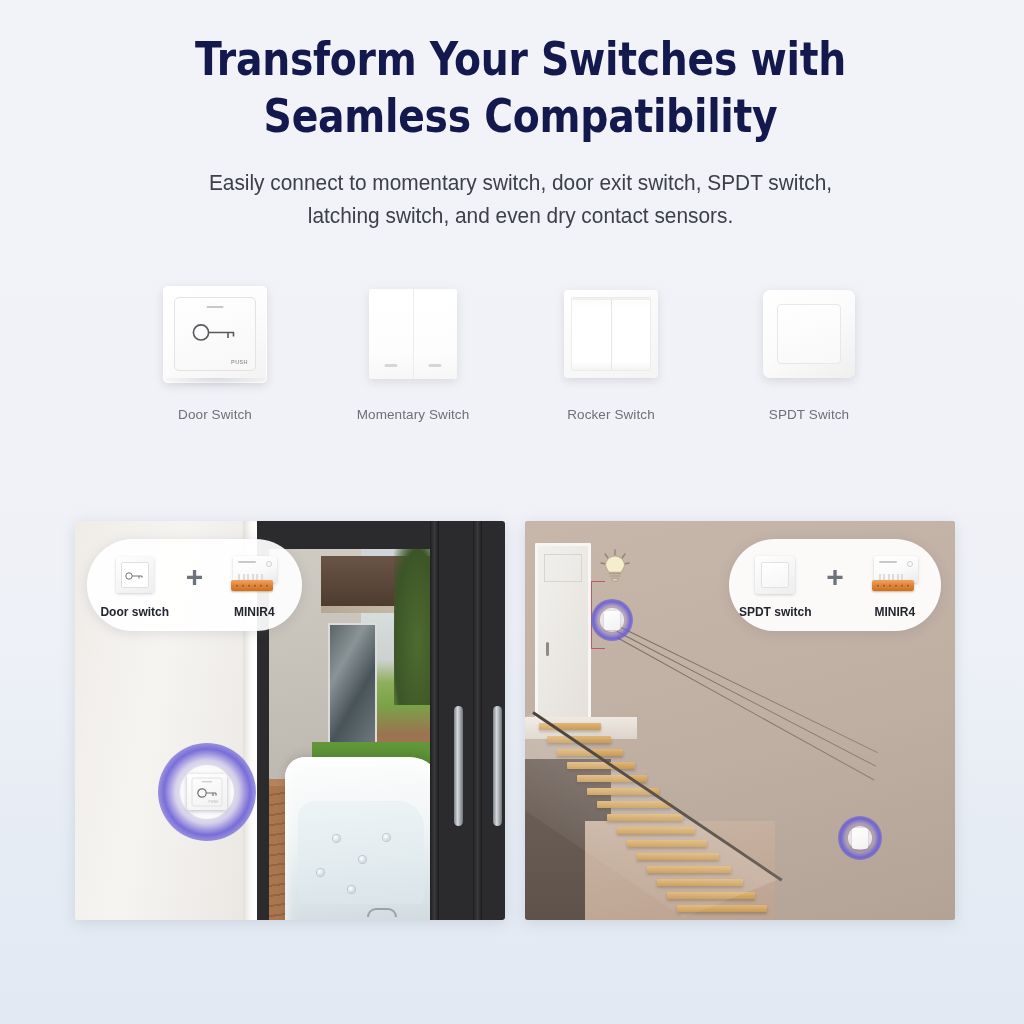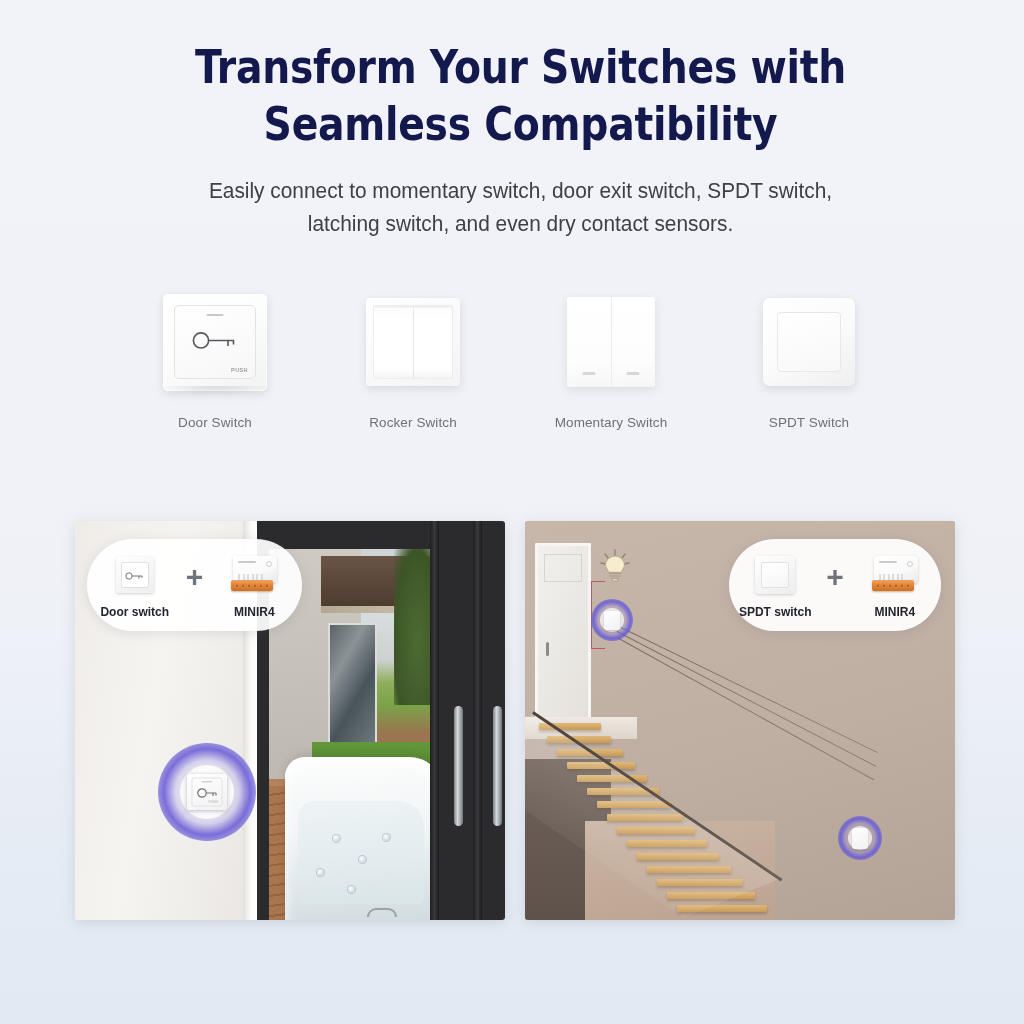--- a/index.html
+++ b/index.html
@@ -5,21 +5,21 @@
   * { box-sizing: border-box; margin: 0; padding: 0; }
 
   body {
     width: 1024px; height: 1024px;
     font-family: "Liberation Sans", sans-serif;
     background: linear-gradient(180deg, #f2f3f8 0%, #f1f2f7 42%, #eef1f7 62%, #e6ecf4 82%, #e2e9f3 100%);
     overflow: hidden; position: relative;
   }
 
   
-  .hero { padding-top: 38px; text-align: center; margin-left: 17px; }
+  .hero { padding-top: 30px; text-align: center; margin-left: 17px; }
 
   .headline {
     font-family: "DejaVu Sans Condensed", "Liberation Sans Narrow", "Liberation Sans", sans-serif;
     font-weight: 700;
     font-size: 47px;
     line-height: 1.22;
     letter-spacing: -0.3px;
     color: #14194d;
     transform: scaleX(0.93);
   }
@@ -455,42 +455,42 @@
           </span>
           <span class="push-txt">PUSH</span>
         </div>
       </div>
     </div>
     <div class="sw-label">Door Switch</div>
   </div>
 
   <div class="sw-card">
     <div class="sw-stage">
+      <div class="mom-plate">
+        <div class="mom-pad">
+          <span class="mom-dash"></span>
+        </div>
+        <div class="mom-pad">
+          <span class="mom-dash"></span>
+        </div>
+      </div>
+    </div>
+    <div class="sw-label">Momentary Switch</div>
+  </div>
+
+  <div class="sw-card">
+    <div class="sw-stage">
       <div class="rocker-plate">
         <div class="rocker-inner">
           <div class="rocker-pad"></div>
           <div class="rocker-pad"></div>
         </div>
       </div>
     </div>
     <div class="sw-label">Rocker Switch</div>
-  </div>
-
-  <div class="sw-card">
-    <div class="sw-stage">
-      <div class="mom-plate">
-        <div class="mom-pad">
-          <span class="mom-dash"></span>
-        </div>
-        <div class="mom-pad">
-          <span class="mom-dash"></span>
-        </div>
-      </div>
-    </div>
-    <div class="sw-label">Momentary Switch</div>
   </div>
 
   <div class="sw-card">
     <div class="sw-stage">
       <div class="spdt-plate">
         <div class="spdt-pad"></div>
       </div>
     </div>
     <div class="sw-label">SPDT Switch</div>
   </div>

